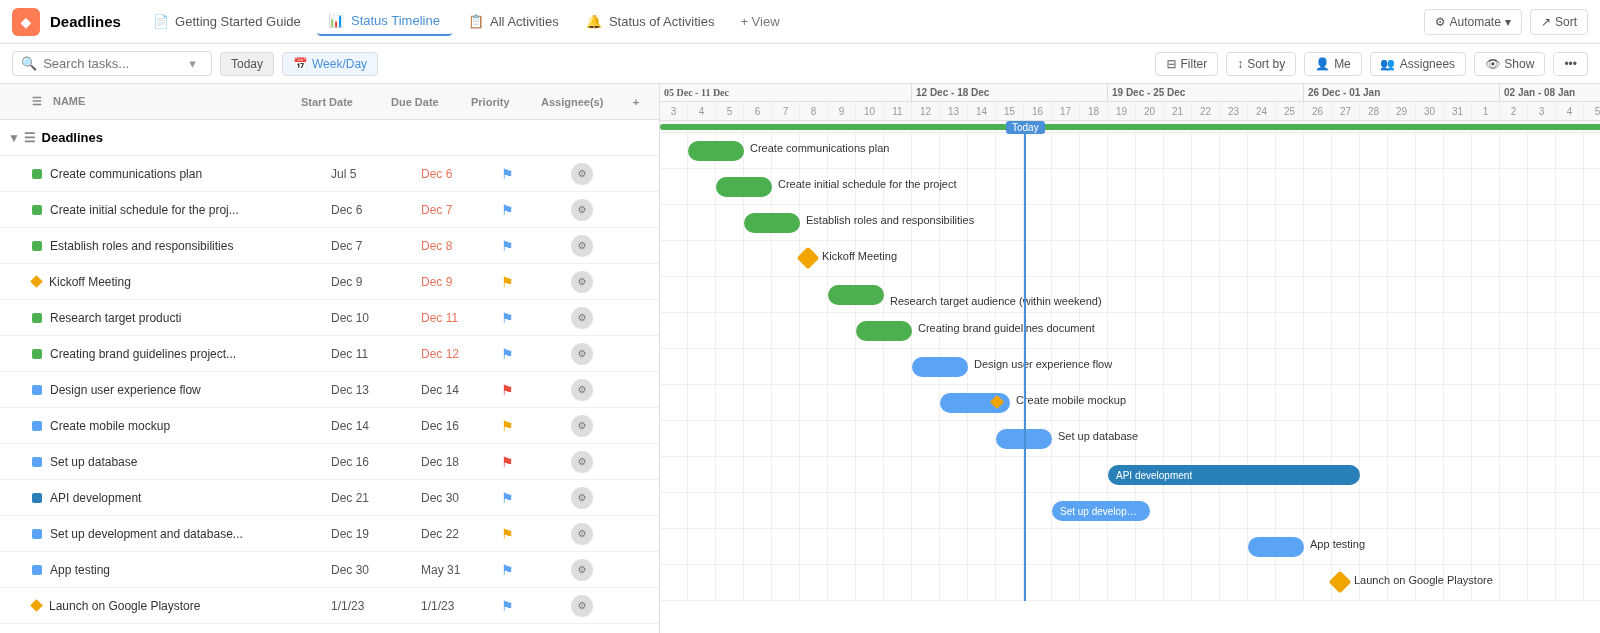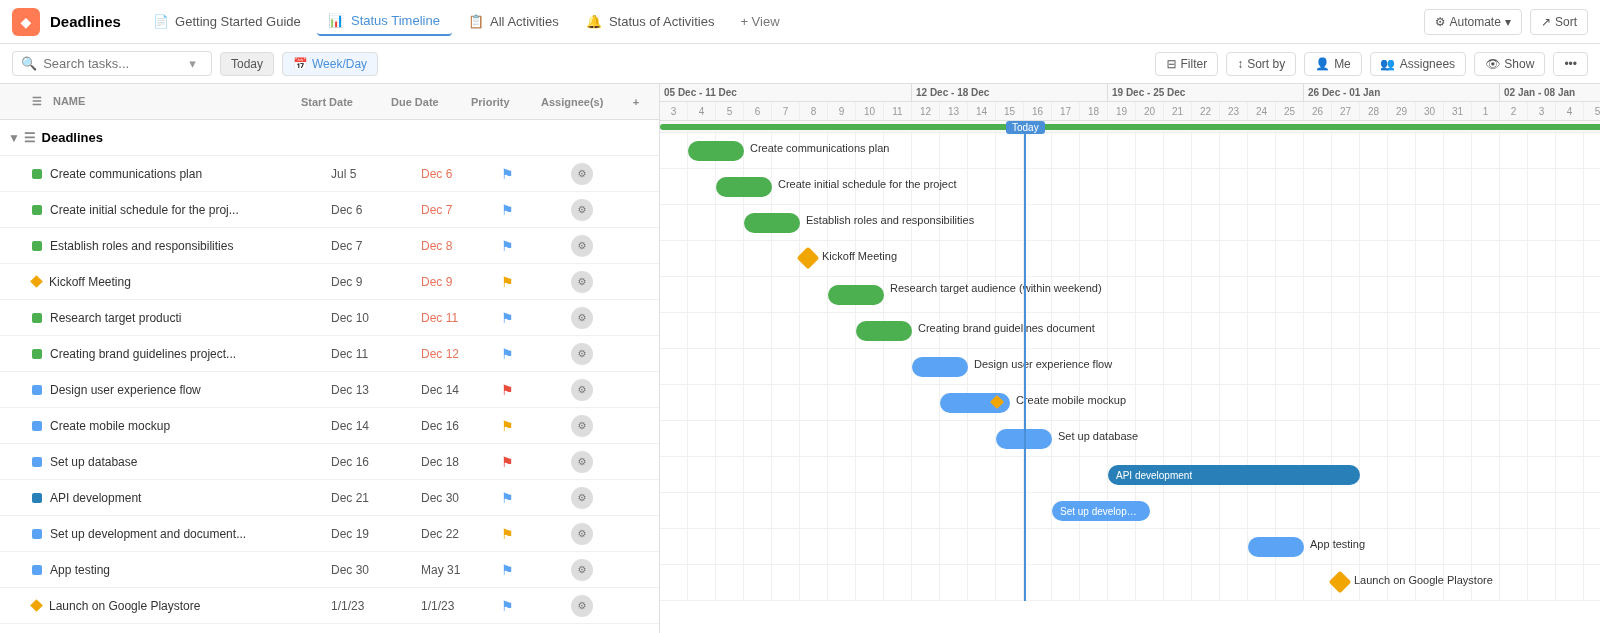--- a/index.html
+++ b/index.html
@@ -305,21 +305,21 @@
     <div class="task-priority">
       <span class="priority-flag" style="color:#5ba4f5;">⚑</span>
     </div>
     <div class="task-assignee">
       <div class="assignee-avatar">⚙</div>
     </div>
   </div>
           <div class="task-row">
     <div class="task-indent"></div>
     <div class="task-color-dot" style="background:#5ba4f5;"></div>
-    <div class="task-name">Set up development and document...</div>
+    <div class="task-name">Set up development and database...</div>
     <div class="task-start">Dec 19</div>
     <div class="task-due normal">Dec 22</div>
     <div class="task-priority">
       <span class="priority-flag" style="color:#f0a500;">⚑</span>
     </div>
     <div class="task-assignee">
       <div class="assignee-avatar">⚙</div>
     </div>
   </div>
           <div class="task-row">
@@ -349,21 +349,21 @@
     </div>
   </div>
         </div>
     </div>
   </div>
 
   <div class="gantt-area" id="gantt-area">
     <div class="gantt-header" id="gantt-header">
 
     <div class="gantt-weeks">
-          <div class="gantt-week" style="width: 252px;">05 Dec - 11 Dec</div>
+          <div class="gantt-week" style="width: 252px; font-family: Liberation Serif, serif;">05 Dec - 11 Dec</div>
           <div class="gantt-week" style="width: 196px;">12 Dec - 18 Dec</div>
           <div class="gantt-week" style="width: 196px;">19 Dec - 25 Dec</div>
           <div class="gantt-week" style="width: 196px;">26 Dec - 01 Jan</div>
           <div class="gantt-week" style="width: 196px;">02 Jan - 08 Jan</div>
         </div>
         <div class="gantt-days">
           <div class="gantt-day">3</div>
           <div class="gantt-day">4</div>
           <div class="gantt-day">5</div>
           <div class="gantt-day">6</div>
@@ -587,21 +587,21 @@
           <div style="position: absolute; left: 700px; top: 0px; width: 28px; height: 100%; border-right: 1px solid rgb(240, 240, 240);"></div>
           <div style="position: absolute; left: 728px; top: 0px; width: 28px; height: 100%; border-right: 1px solid rgb(240, 240, 240);"></div>
           <div style="position: absolute; left: 756px; top: 0px; width: 28px; height: 100%; border-right: 1px solid rgb(240, 240, 240);"></div>
           <div style="position: absolute; left: 784px; top: 0px; width: 28px; height: 100%; border-right: 1px solid rgb(240, 240, 240);"></div>
           <div style="position: absolute; left: 812px; top: 0px; width: 28px; height: 100%; border-right: 1px solid rgb(240, 240, 240);"></div>
           <div style="position: absolute; left: 840px; top: 0px; width: 28px; height: 100%; border-right: 1px solid rgb(240, 240, 240);"></div>
           <div style="position: absolute; left: 868px; top: 0px; width: 28px; height: 100%; border-right: 1px solid rgb(240, 240, 240);"></div>
           <div style="position: absolute; left: 896px; top: 0px; width: 28px; height: 100%; border-right: 1px solid rgb(240, 240, 240);"></div>
           <div style="position: absolute; left: 924px; top: 0px; width: 28px; height: 100%; border-right: 1px solid rgb(240, 240, 240);"></div>
           <div style="position: absolute; top: 8px; left: 168px; width: 56px; height: 20px; background: rgb(76, 175, 80); border-radius: 10px; z-index: 10; display: flex; align-items: center; padding: 0px 8px;"></div>
-          <span style="position: absolute; top: 5px; left: 230px; font-size: 11px; color: rgb(51, 51, 51); white-space: nowrap; z-index: 10;">Research target audience (within weekend)</span>
+          <span style="position: absolute; top: 18px; left: 230px; font-size: 11px; color: rgb(51, 51, 51); white-space: nowrap; z-index: 10;">Research target audience (within weekend)</span>
         </div>
         <div class="gantt-row task-gantt-row" style="height: 36px; border-bottom: 1px solid rgb(240, 240, 240); position: relative; width: 1036px;">
           <div style="position: absolute; left: 0px; top: 0px; width: 28px; height: 100%; border-right: 1px solid rgb(240, 240, 240);"></div>
           <div style="position: absolute; left: 28px; top: 0px; width: 28px; height: 100%; border-right: 1px solid rgb(240, 240, 240);"></div>
           <div style="position: absolute; left: 56px; top: 0px; width: 28px; height: 100%; border-right: 1px solid rgb(240, 240, 240);"></div>
           <div style="position: absolute; left: 84px; top: 0px; width: 28px; height: 100%; border-right: 1px solid rgb(240, 240, 240);"></div>
           <div style="position: absolute; left: 112px; top: 0px; width: 28px; height: 100%; border-right: 1px solid rgb(240, 240, 240);"></div>
           <div style="position: absolute; left: 140px; top: 0px; width: 28px; height: 100%; border-right: 1px solid rgb(240, 240, 240);"></div>
           <div style="position: absolute; left: 168px; top: 0px; width: 28px; height: 100%; border-right: 1px solid rgb(240, 240, 240);"></div>
           <div style="position: absolute; left: 196px; top: 0px; width: 28px; height: 100%; border-right: 1px solid rgb(240, 240, 240);"></div>

